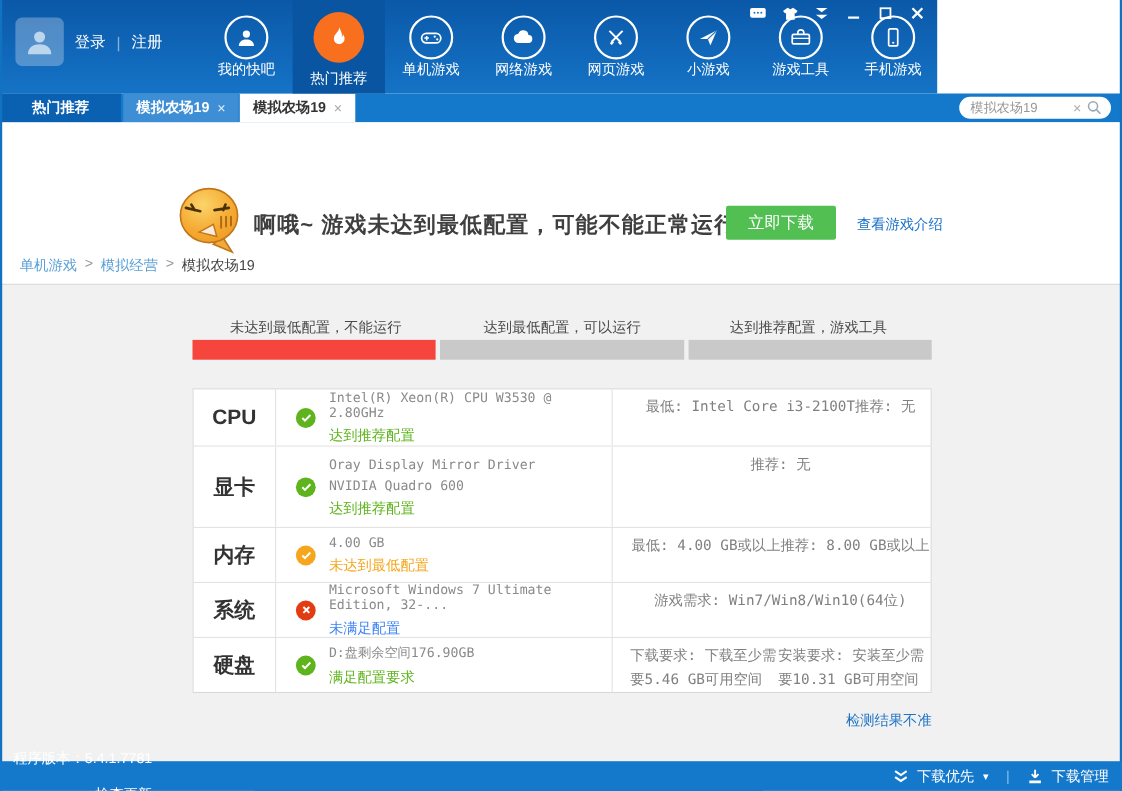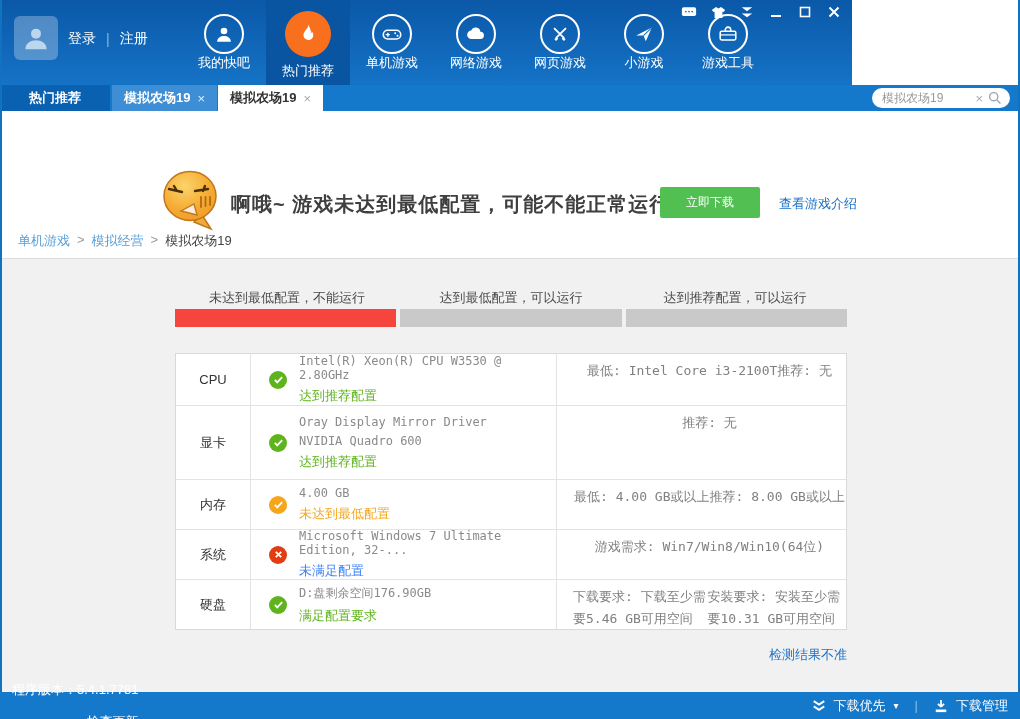--- a/index.html
+++ b/index.html
@@ -50,41 +50,41 @@
   
   .breadcrumb { position:absolute; left:18px; top:121px; font-size:13px; color:#999; display:flex; gap:7px; }
   .crumb-link { color:#5a9fd6; cursor:pointer; }
   .crumb-current { color:#444; }
 
   
   .banner { position:absolute; left:0; top:111px; width:1020px; height:147px; background:#fff; }
   .mascot { position:absolute; left:161px; top:58px; }
   .banner-msg { position:absolute; left:231px; top:80px; font-size:20px; font-weight:bold; color:#3f3f3f; letter-spacing:1px; }
   .download-btn { position:absolute; left:660px; top:76px; width:100px; height:31px; background:#51bf51;
-                  color:#fff; font-size:12px; border:none; border-radius:2px; cursor:pointer;
+                  color:#fff; font-size:15px; border:none; border-radius:2px; cursor:pointer;
                   font-family:Liberation Serif, serif; }
   .intro-link { position:absolute; left:779px; top:84px; font-size:13px; color:#1a70c4; cursor:pointer; }
 
   
   .grayzone { position:absolute; left:0; top:258px; width:1020px; height:434px; background:#f1f1f1;
               border-top:1px solid #dcdcdc; }
 
   .meter-labels { position:absolute; top:30px; left:175px; width:672px; display:flex; }
   .meter-labels span { width:224px; text-align:center; font-size:13px; color:#4a4a4a; }
   .meter-bars { position:absolute; top:50px; left:175px; width:672px; display:flex; gap:4px; }
   .meter-seg { height:18px; flex:1; background:#c9c9c9; }
   .meter-seg.fail { background:#f5453d; }
 
   
   .spec-table { position:absolute; left:175px; top:94px; width:672px; background:#fff;
                 border:1px solid #d9d9d9; }
   .spec-row { display:flex; border-bottom:1px solid #e3e3e3; }
   .spec-row:last-child { border-bottom:none; }
   .cell-label { width:75px; border-right:1px solid #e3e3e3; display:flex; align-items:center;
-                justify-content:center; font-size:13px; font-weight:normal; color:#333; }
+                justify-content:center; font-size:19px; font-weight:bold; color:#333; }
   .cell-status { width:306px; border-right:1px solid #e3e3e3; display:flex; align-items:center;
                  padding:8px 0 8px 18px; gap:12px; }
   .cell-req { flex:1; display:flex; flex-direction:row; justify-content:center; padding:6px 0 6px 16px; }
   .status-icon { width:18px; height:18px; border-radius:50%; flex:0 0 18px; display:flex;
                  align-items:center; justify-content:center; }
   .status-icon svg { display:block; }
   .st-pass { background:#5fb41e; } .st-warn { background:#f5a61d; } .st-fail { background:#e23d12; }
   .spec-lines { display:flex; flex-direction:column; gap:5px; }
   .spec-line { font-family:"DejaVu Sans Mono", monospace; font-size:12px; color:#8a8a8a; }
   .verdict { font-size:13px; }
@@ -179,20 +179,29 @@
       </div>
       <div class="nav-item">
         <span class="circle-icon">
           <svg width="22" height="22" viewBox="0 0 24 24">
               <rect x="3.5" y="9" width="17" height="9.5" rx="1.5" fill="none" stroke="#fff" stroke-width="1.7"></rect>
               <path d="M9 9V7.5a3 3 0 0 1 6 0V9" fill="none" stroke="#fff" stroke-width="1.7"></path>
               <path d="M3.5 13h17" stroke="#fff" stroke-width="1.3"></path>
             </svg>
         </span>
         <span class="nav-label">游戏工具</span>
+      </div>
+      <div class="nav-item">
+        <span class="circle-icon">
+          <svg width="22" height="22" viewBox="0 0 24 24">
+              <rect x="7.5" y="3.5" width="9" height="17" rx="1.8" fill="none" stroke="#fff" stroke-width="1.7"></rect>
+              <circle cx="12" cy="17.3" r="1.1" fill="#fff"></circle>
+            </svg>
+        </span>
+        <span class="nav-label">手机游戏</span>
       </div>
     </div>
 
     <div class="win-controls">
       <span class="win-btn">
         <svg width="16" height="13" viewBox="0 0 18 14">
             <rect x="1" y="1" width="16" height="10" rx="2" fill="#fff"></rect>
             <circle cx="5.5" cy="6" r="1" fill="#1272c2"></circle>
             <circle cx="9" cy="6" r="1" fill="#1272c2"></circle>
             <circle cx="12.5" cy="6" r="1" fill="#1272c2"></circle>
@@ -276,21 +285,21 @@
     <div class="banner-msg">啊哦~ 游戏未达到最低配置，可能不能正常运行！</div>
     <button class="download-btn">立即下载</button>
     <span class="intro-link">查看游戏介绍</span>
   </div>
 
   <div class="grayzone">
 
     <div class="meter-labels">
       <span>未达到最低配置，不能运行</span>
       <span>达到最低配置，可以运行</span>
-      <span>达到推荐配置，可以运行</span>
+      <span>达到推荐配置，游戏工具</span>
     </div>
     <div class="meter-bars">
       <div class="meter-seg fail"></div>
       <div class="meter-seg"></div>
       <div class="meter-seg"></div>
     </div>
 
     <div class="spec-table">
 
       <div class="spec-row" style="height:52px">

